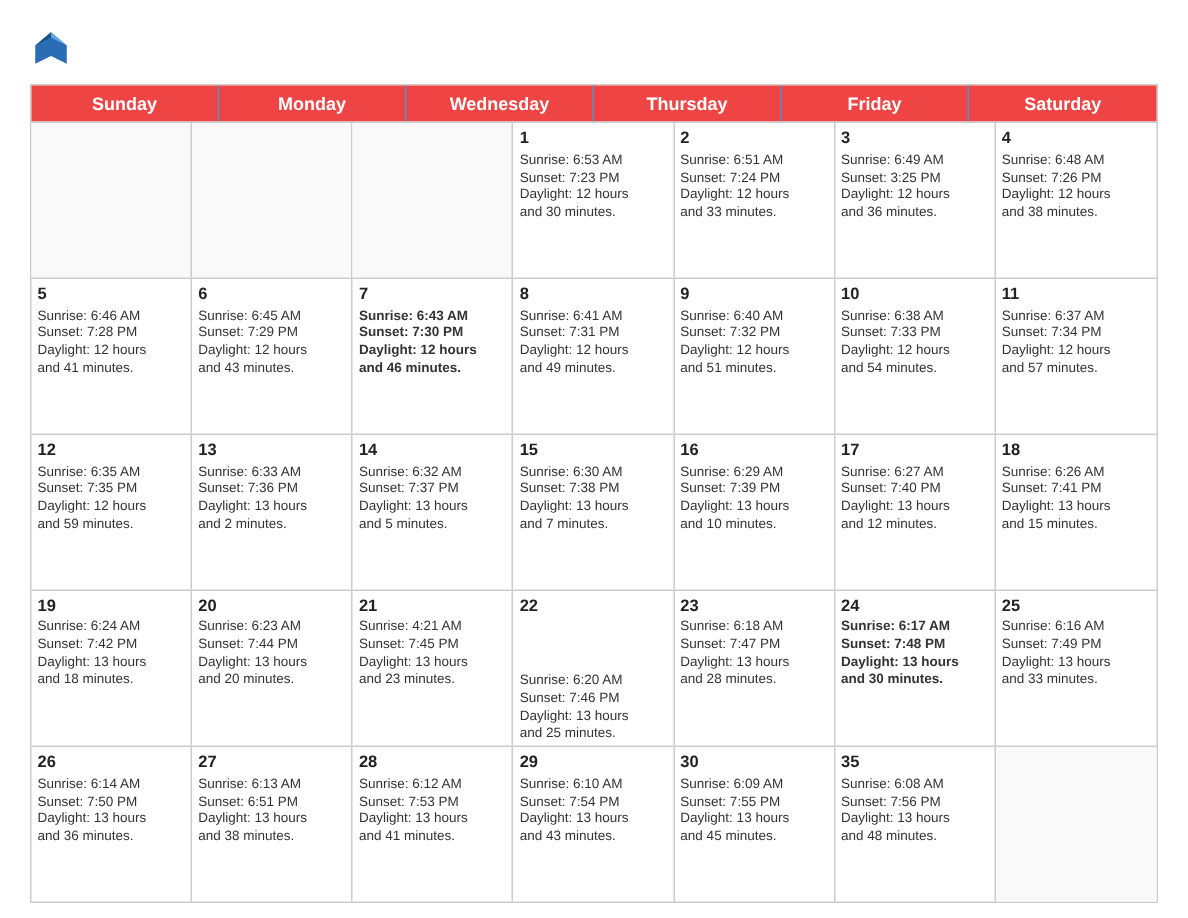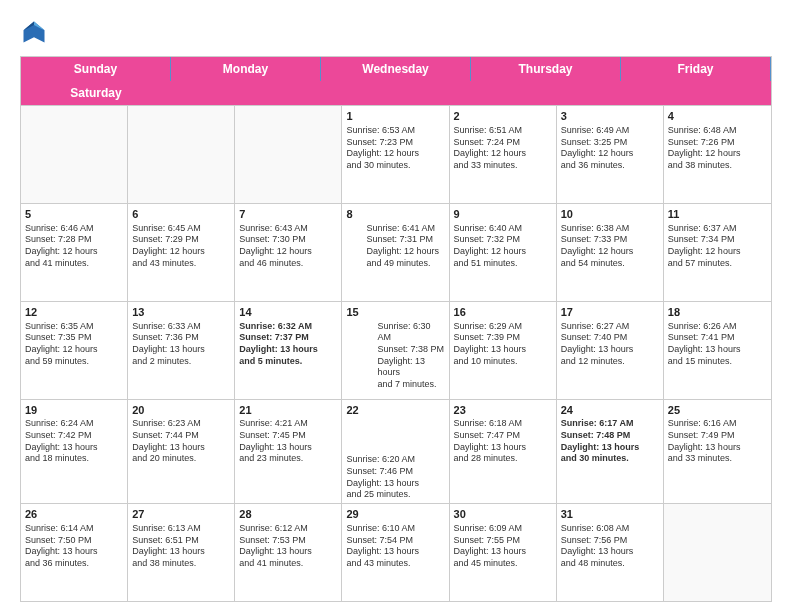--- a/index.html
+++ b/index.html
@@ -54,22 +54,22 @@
       margin-top: 2px;
     }
     .calendar {
       flex: 1;
       display: flex;
       flex-direction: column;
       border: 1px solid #ccc;
     }
     .cal-header-row {
       display: grid;
-      grid-template-columns: repeat(5, 1fr);
-      background: #ec4899;
+      grid-template-columns: repeat(6, 1fr);
+      background: #ef4444;
     }
     .cal-header-cell {
       color: #fff;
       font-size: 12px;
       font-weight: bold;
       text-align: center;
       padding: 5px 2px;
       border-right: 1px solid #5590cc;
     }
     .cal-header-cell:last-child { border-right: none; }
@@ -182,28 +182,28 @@
           </div>
           <div class="cal-cell">
             <div class="cell-date">6</div>
             <div class="cell-info" style="white-space: pre-line;">Sunrise: 6:45 AM
 Sunset: 7:29 PM
 Daylight: 12 hours
 and 43 minutes.</div>
           </div>
           <div class="cal-cell">
             <div class="cell-date">7</div>
-            <div class="cell-info" style="white-space: pre-line;">Sunrise: 6:43 AM
+            <div class="cell-info" style="white-space: pre-line; font-weight: bold;">Sunrise: 6:43 AM
 Sunset: 7:30 PM
 Daylight: 12 hours
 and 46 minutes.</div>
           </div>
           <div class="cal-cell">
             <div class="cell-date">8</div>
-            <div class="cell-info" style="white-space: pre-line; margin-left: 20px;">Sunrise: 6:41 AM
+            <div class="cell-info" style="white-space: pre-line;">Sunrise: 6:41 AM
 Sunset: 7:31 PM
 Daylight: 12 hours
 and 49 minutes.</div>
           </div>
           <div class="cal-cell">
             <div class="cell-date">9</div>
             <div class="cell-info" style="white-space: pre-line;">Sunrise: 6:40 AM
 Sunset: 7:32 PM
 Daylight: 12 hours
 and 51 minutes.</div>
@@ -233,28 +233,28 @@
           </div>
           <div class="cal-cell">
             <div class="cell-date">13</div>
             <div class="cell-info" style="white-space: pre-line;">Sunrise: 6:33 AM
 Sunset: 7:36 PM
 Daylight: 13 hours
 and 2 minutes.</div>
           </div>
           <div class="cal-cell">
             <div class="cell-date">14</div>
-            <div class="cell-info" style="white-space: pre-line; font-weight: bold;">Sunrise: 6:32 AM
+            <div class="cell-info" style="white-space: pre-line;">Sunrise: 6:32 AM
 Sunset: 7:37 PM
 Daylight: 13 hours
 and 5 minutes.</div>
           </div>
           <div class="cal-cell">
             <div class="cell-date">15</div>
-            <div class="cell-info" style="white-space: pre-line; margin-left: 31px;">Sunrise: 6:30 AM
+            <div class="cell-info" style="white-space: pre-line;">Sunrise: 6:30 AM
 Sunset: 7:38 PM
 Daylight: 13 hours
 and 7 minutes.</div>
           </div>
           <div class="cal-cell">
             <div class="cell-date">16</div>
             <div class="cell-info" style="white-space: pre-line;">Sunrise: 6:29 AM
 Sunset: 7:39 PM
 Daylight: 13 hours
 and 10 minutes.</div>
@@ -355,21 +355,21 @@
 and 43 minutes.</div>
           </div>
           <div class="cal-cell">
             <div class="cell-date">30</div>
             <div class="cell-info" style="white-space: pre-line;">Sunrise: 6:09 AM
 Sunset: 7:55 PM
 Daylight: 13 hours
 and 45 minutes.</div>
           </div>
           <div class="cal-cell">
-            <div class="cell-date">31</div>
+            <div class="cell-date">35</div>
             <div class="cell-info" style="white-space: pre-line;">Sunrise: 6:08 AM
 Sunset: 7:56 PM
 Daylight: 13 hours
 and 48 minutes.</div>
           </div>
           <div class="cal-cell empty"></div>
         </div>
       </div>
   </div>
 </div>

